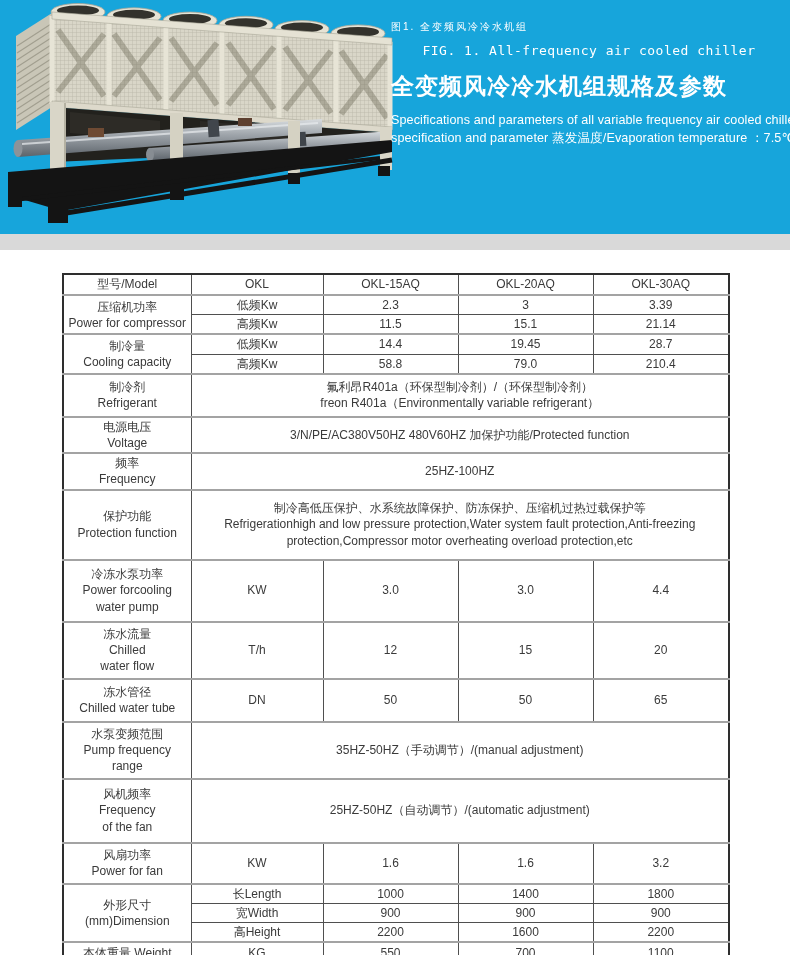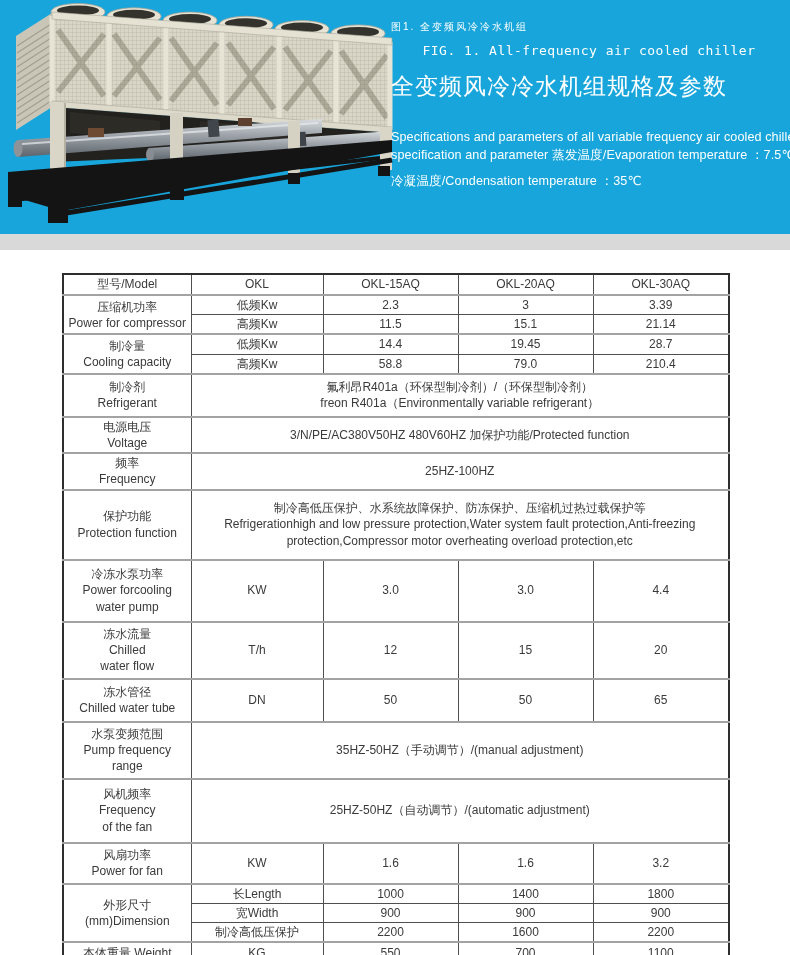--- a/index.html
+++ b/index.html
@@ -13,21 +13,21 @@
     position:relative; width:790px; height:234px;
     background:#17a5db; overflow:hidden;
   }
   .chiller-photo { position:absolute; left:0; top:0; }
   .hero-text { position:absolute; left:391px; top:20px; width:396px; color:#fff; }
   .cap-zh { font-size:10px; letter-spacing:2px; margin-bottom:9px; white-space:nowrap; }
   .cap-en {
     font-size:13px; font-family:"DejaVu Sans Mono","Liberation Mono",monospace;
     letter-spacing:0.5px; margin-bottom:13px; white-space:nowrap;text-align:center;
   }
-  .title-zh { font-size:23px; font-weight:400; letter-spacing:1px; margin-bottom:28px; white-space:nowrap; }
+  .title-zh { font-size:23px; font-weight:700; letter-spacing:1px; margin-bottom:11px; white-space:nowrap; }
   .sub { font-size:12.6px; margin-bottom:3px; letter-spacing:0.1px; white-space:nowrap; }
   .sub-cond { margin-top:9px; }
   .gray-strip { width:790px; height:16px; background:#d9d9d9; }
   .table-wrap { padding:23px 62px 0 62px; }
   table.spec {
     width:666px; border-collapse:collapse; table-layout:fixed;
     text-align:center; font-size:12px; color:#3a3a3a;
     border:2px solid #2e2e2e;
   }
   table.spec td {
@@ -174,21 +174,20 @@
       <rect x="378" y="166" width="12" height="10" fill="#141414"></rect>
     </g>
   </svg>
 
   <div class="hero-text">
     <div class="cap-zh">图1.  全变频风冷冷水机组</div>
     <div class="cap-en">FIG. 1. All-frequency air cooled chiller</div>
     <div class="title-zh">全变频风冷冷水机组规格及参数</div>
     <div class="sub">Specifications and parameters of all variable frequency air cooled chiller</div>
     <div class="sub">specification and parameter  蒸发温度/Evaporation temperature ：7.5℃</div>
-    <div class="sub sub-cond">冷凝温度/Condensation temperature ：35℃</div>
   </div>
 </div>
 
 <div class="gray-strip"></div>
 
 <div class="table-wrap">
   <table class="spec">
     <colgroup>
       <col style="width:128px">
         <col style="width:132px">
@@ -308,21 +307,21 @@
         <td>1400</td>
         <td>1800</td>
       </tr>
       <tr class="h18">
         <td>宽Width</td>
         <td>900</td>
         <td>900</td>
         <td>900</td>
       </tr>
       <tr class="h18">
-        <td>制冷高低压保护</td>
+        <td>高Height</td>
         <td>2200</td>
         <td>1600</td>
         <td>2200</td>
       </tr>
       <tr class="h22 gs">
         <td class="lbl">本体重量 Weight</td>
         <td>KG</td>
         <td>550</td>
         <td>700</td>
         <td>1100</td>

